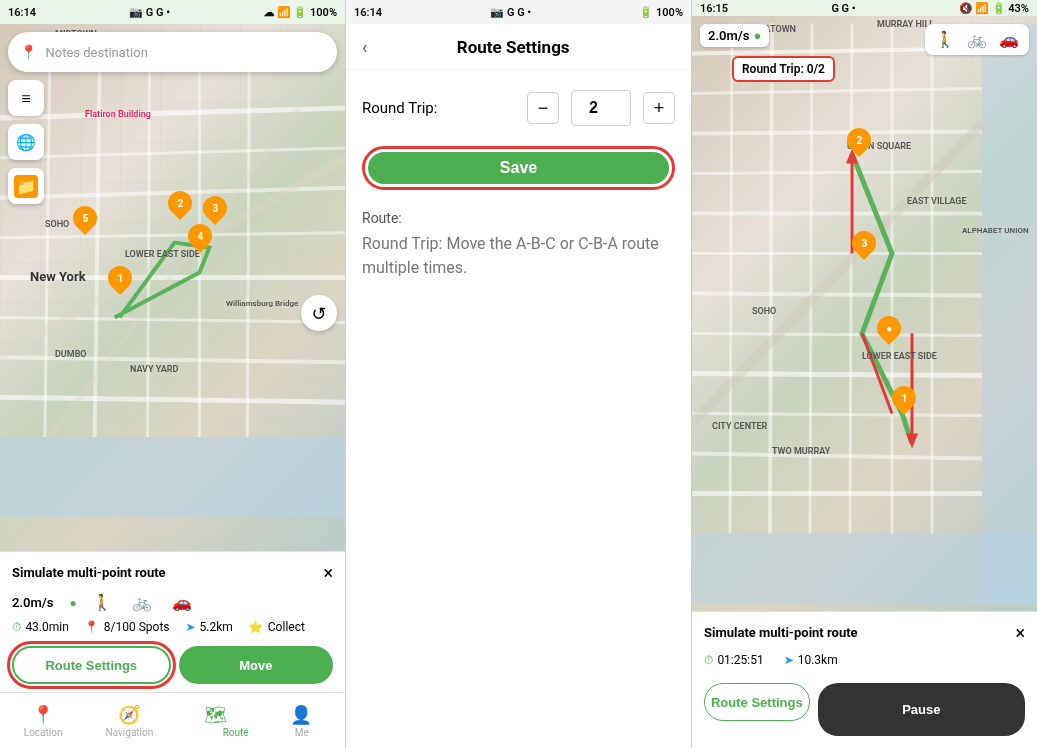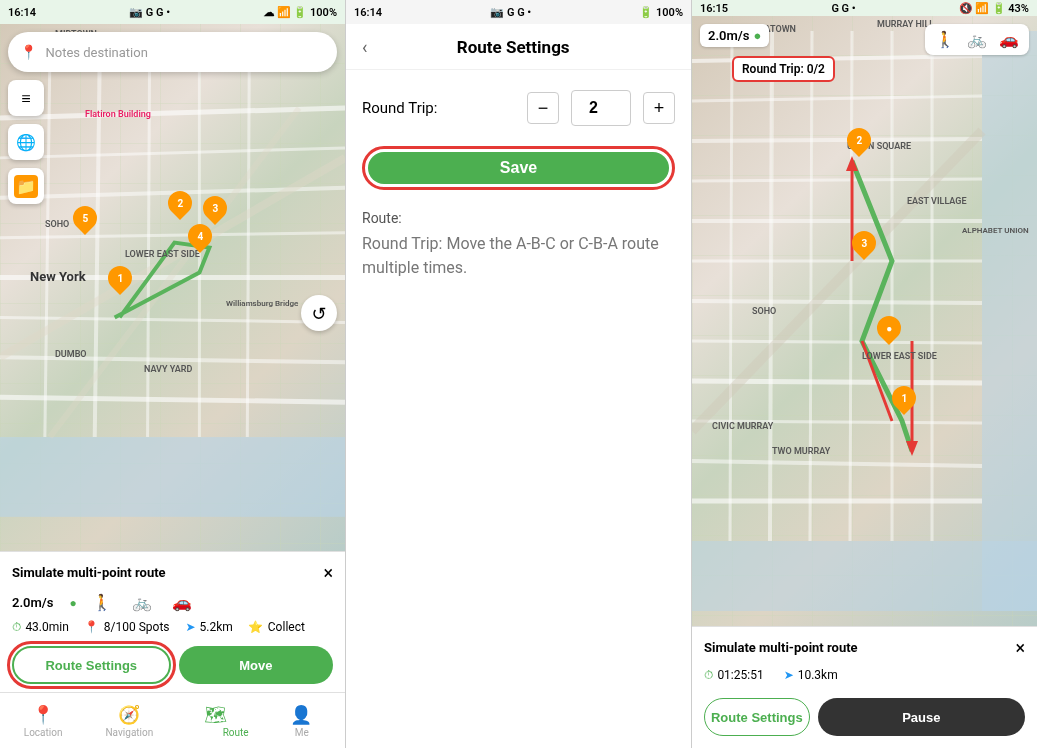--- a/index.html
+++ b/index.html
@@ -468,21 +468,21 @@
       border-radius: 20px;
       background: white;
       color: #4CAF50;
       font-size: 13px;
       font-weight: 600;
       cursor: pointer;
     }
 
     .btn-pause {
       flex: 2;
-      height: 38px;
+      height: 53px;
       border: none;
       border-radius: 20px;
       background: #333;
       color: white;
       font-size: 13px;
       font-weight: 600;
       cursor: pointer;
     }
 
     
@@ -530,21 +530,21 @@
         <polyline points="120,260 175,185 210,190 200,215 115,260" fill="none" stroke="#4CAF50" stroke-width="4" opacity="0.9"></polyline>
       </svg>
 
       <div class="map-label" style="top:5px;left:55px;">MIDTOWN</div>
       <div class="map-label" style="top:16px;left:45px;">MANHATTAN</div>
       <div class="map-label" style="top:85px;left:85px;color:#e91e63;">Flatiron Building</div>
       <div class="map-label" style="top:195px;left:45px;">SOHO</div>
       <div class="map-label map-label-bold" style="top:245px;left:30px;">New York</div>
       <div class="map-label" style="top:225px;left:125px;">LOWER EAST SIDE</div>
       <div class="map-label" style="top:325px;left:55px;">DUMBO</div>
-      <div class="map-label" style="top:340px;left:144px;">NAVY YARD</div>
+      <div class="map-label" style="top:340px;left:130px;">NAVY YARD</div>
       <div class="map-label" style="top:275px;left:210px;font-size:8px;margin-left:16px;">Williamsburg Bridge</div>
 
       <div class="pin pin-orange" style="top:242px;left:108px;">
         <span class="pin-number">1</span>
       </div>
       <div class="pin pin-orange" style="top:167px;left:168px;">
         <span class="pin-number">2</span>
       </div>
       <div class="pin pin-orange" style="top:172px;left:203px;">
         <span class="pin-number">3</span>
@@ -707,21 +707,21 @@
         <line x1="200" y1="390" x2="170" y2="310" stroke="#e53935" stroke-width="3"></line>
       </svg>
 
       <div class="map-label" style="top:8px;left:50px;">KOREATOWN</div>
       <div class="map-label" style="top:3px;left:185px;">MURRAY HILL</div>
       <div class="map-label" style="top:125px;left:155px;">UNION SQUARE</div>
       <div class="map-label" style="top:180px;left:215px;">EAST VILLAGE</div>
       <div class="map-label" style="top:210px;left:270px;font-size:8px;">ALPHABET UNION</div>
       <div class="map-label" style="top:290px;left:60px;">SOHO</div>
       <div class="map-label" style="top:335px;left:170px;">LOWER EAST SIDE</div>
-      <div class="map-label" style="top:405px;left:20px;">CIVIC MURRAY</div>
+      <div class="map-label" style="top:405px;left:20px;">CITY CENTER</div>
       <div class="map-label" style="top:430px;left:80px;">TWO MURRAY</div>
 
       <div class="pin pin-orange" style="top:112px;left:155px;">
         <span class="pin-number">2</span>
       </div>
       <div class="pin pin-orange" style="top:215px;left:160px;">
         <span class="pin-number">3</span>
       </div>
       <div class="pin pin-orange" style="top:300px;left:185px;">
         <span class="pin-number" style="color:white;">●</span>

